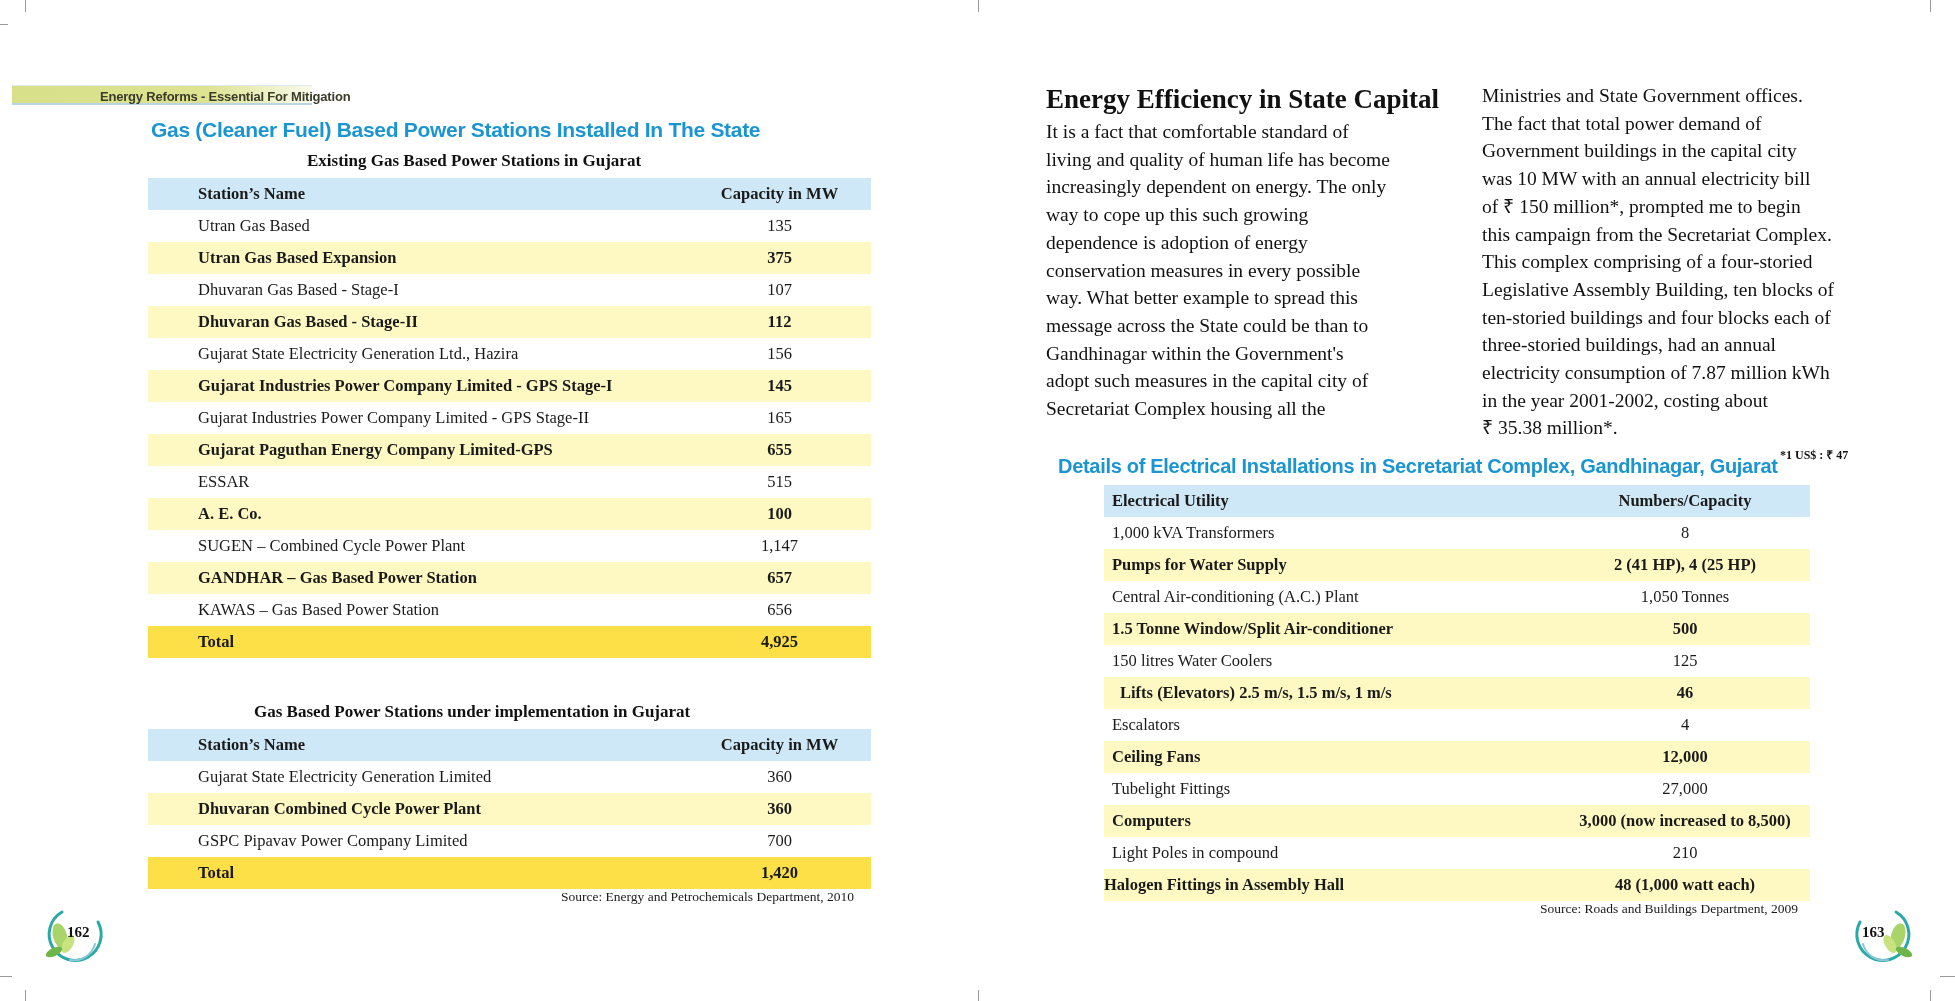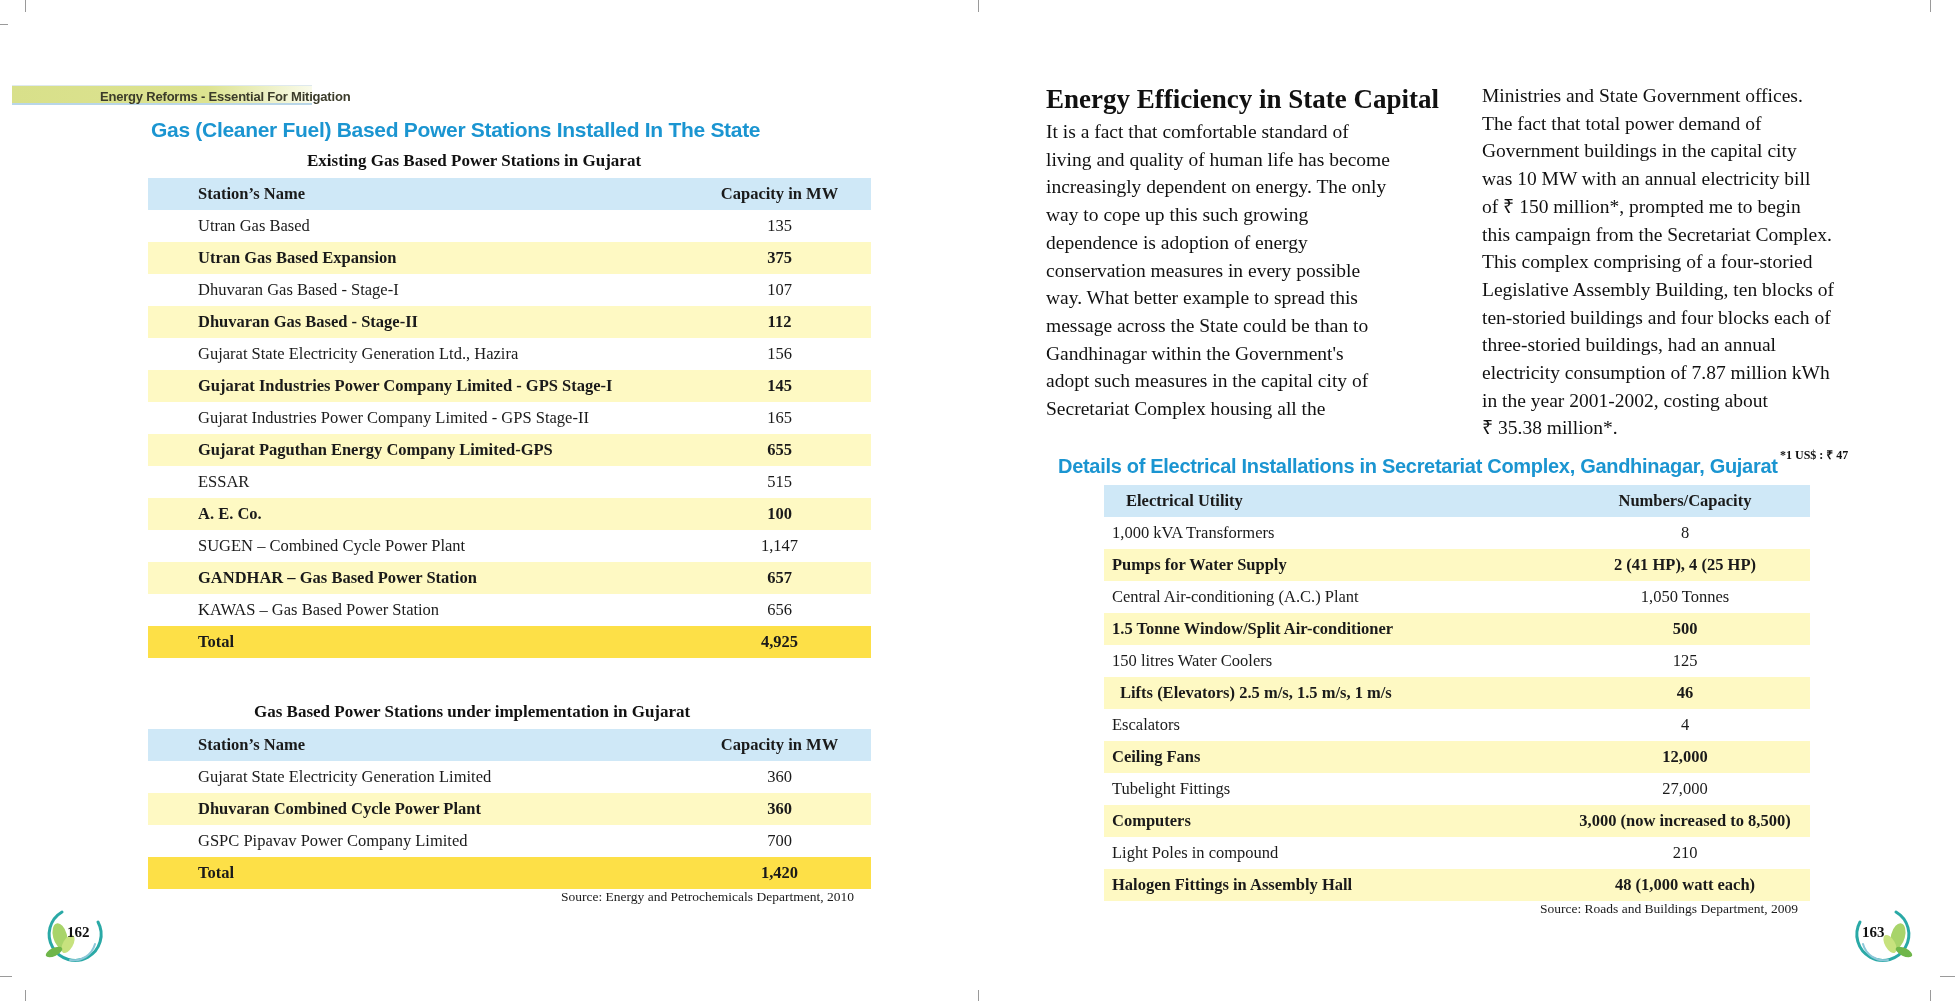--- a/index.html
+++ b/index.html
@@ -239,21 +239,21 @@
 
   <div class="blue-title" style="left:1058px;top:455px;font-size:20px;">Details of Electrical Installations in Secretariat Complex, Gandhinagar, Gujarat</div>
 
   <table class="data" style="left:1104px;top:485px;width:706px;">
     <colgroup>
         <col style="width:456px">
         <col style="width:250px">
       </colgroup>
     <tbody>
         <tr>
-      <th style="padding-left:22px">Electrical Utility</th>
+      <th style="padding-left:8px">Electrical Utility</th>
       <th style="text-align:center">Numbers/Capacity</th>
     </tr>
     <tr>
           <td style="padding-left:8px">1,000 kVA Transformers</td>
           <td class="c2">8</td>
         </tr>
     <tr class="alt">
           <td style="padding-left:8px">Pumps for Water Supply</td>
           <td class="c2">2 (41 HP), 4 (25 HP)</td>
         </tr>
@@ -287,21 +287,21 @@
         </tr>
     <tr class="alt">
           <td style="padding-left:8px">Computers</td>
           <td class="c2">3,000 (now increased to 8,500)</td>
         </tr>
     <tr>
           <td style="padding-left:8px">Light Poles in compound</td>
           <td class="c2">210</td>
         </tr>
     <tr class="alt">
-          <td style="padding-left:8px">Halogen Fittings in Assembly Hall</td>
+          <td style="">Halogen Fittings in Assembly Hall</td>
           <td class="c2">48 (1,000 watt each)</td>
         </tr>
   </tbody>
     </table>
 
   <div class="source" style="left:1540px;top:901px;">Source: Roads and Buildings Department, 2009</div>
 
   <div class="page-badge" style="left:1848px;top:900px;">
     <svg width="70" height="70" viewBox="0 0 70 70">
       <path d="M12 22 A26 26 0 1 0 48 12" fill="none" stroke="#2aa9a6" stroke-width="3" stroke-linecap="round"></path>

